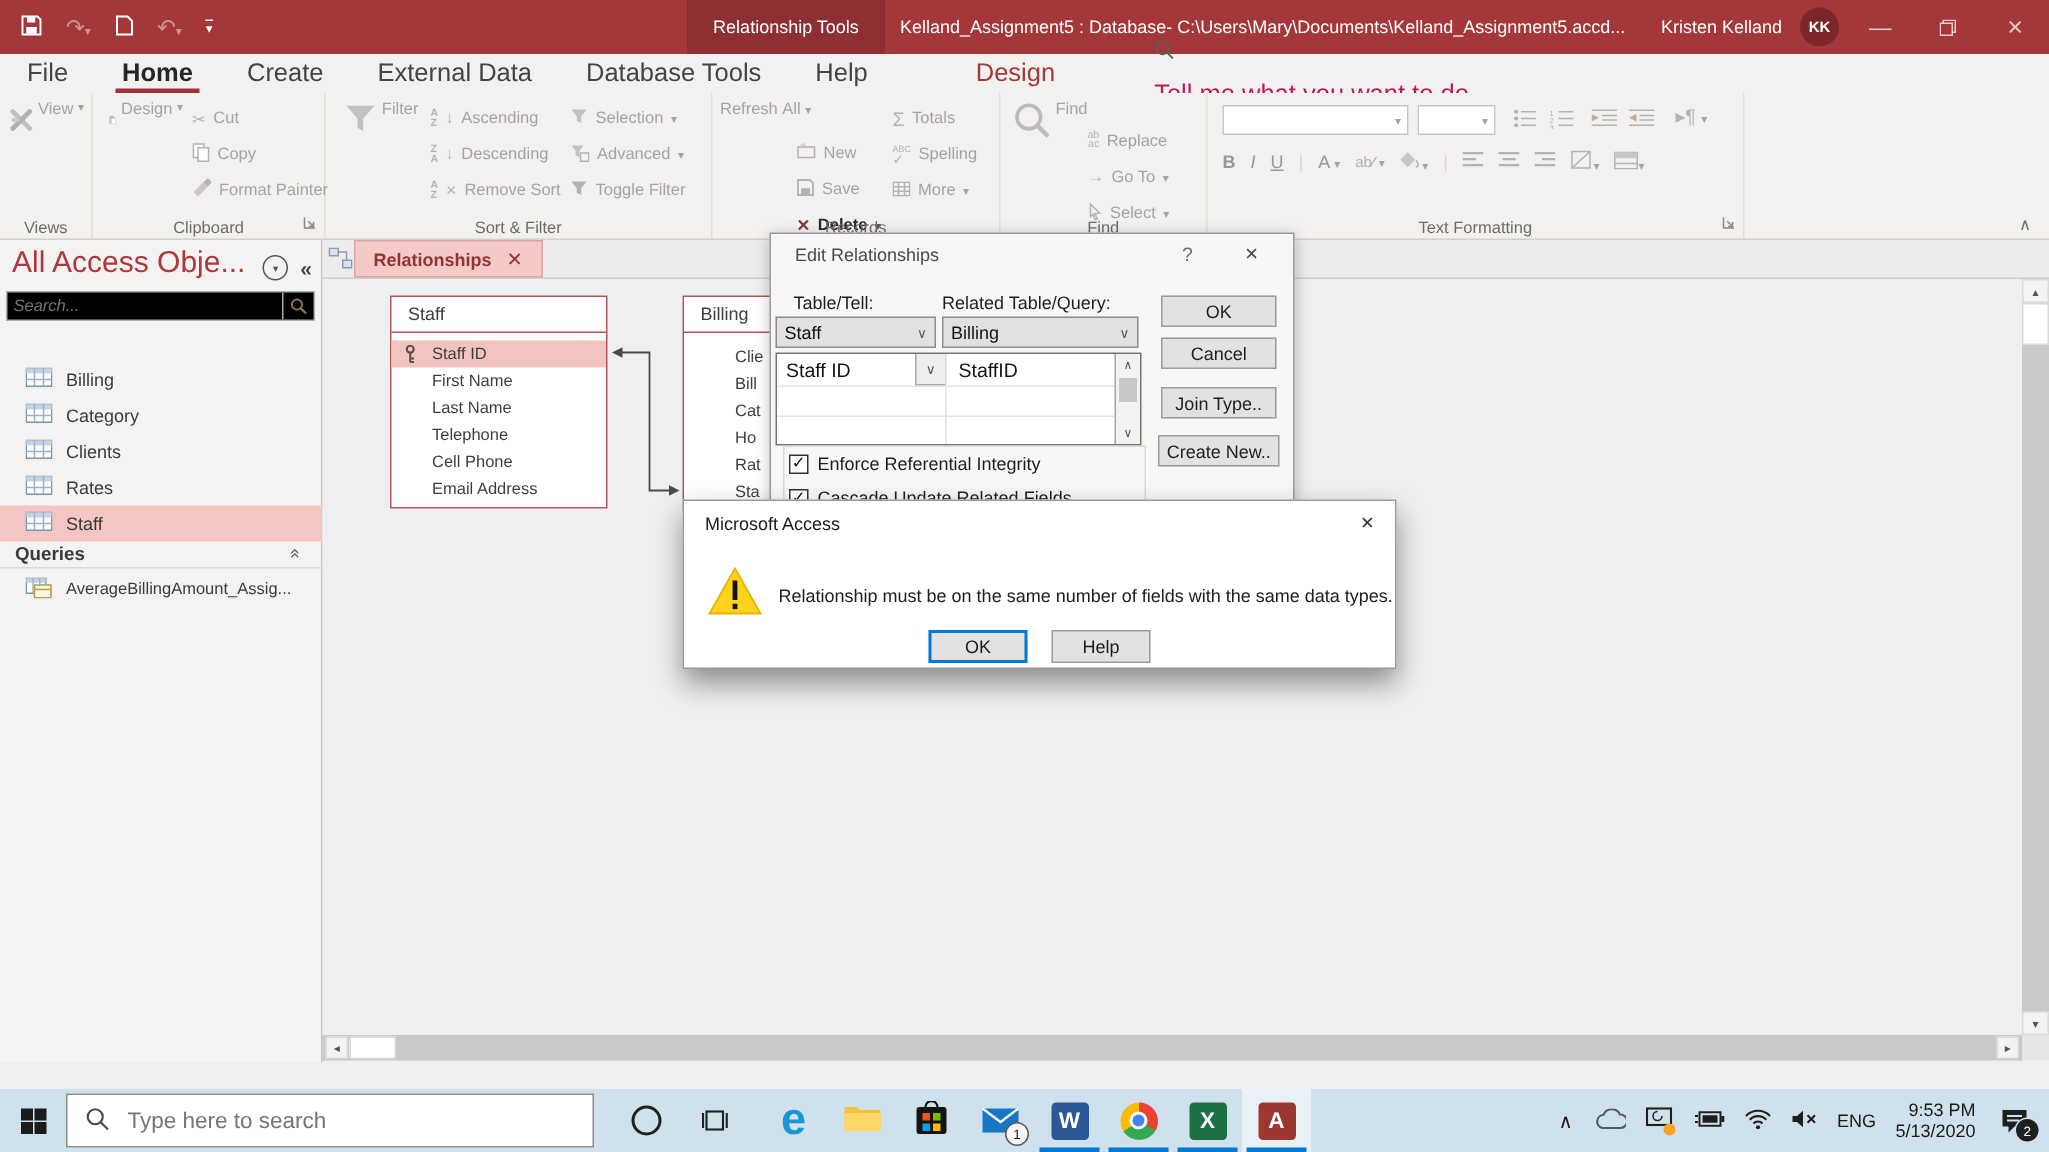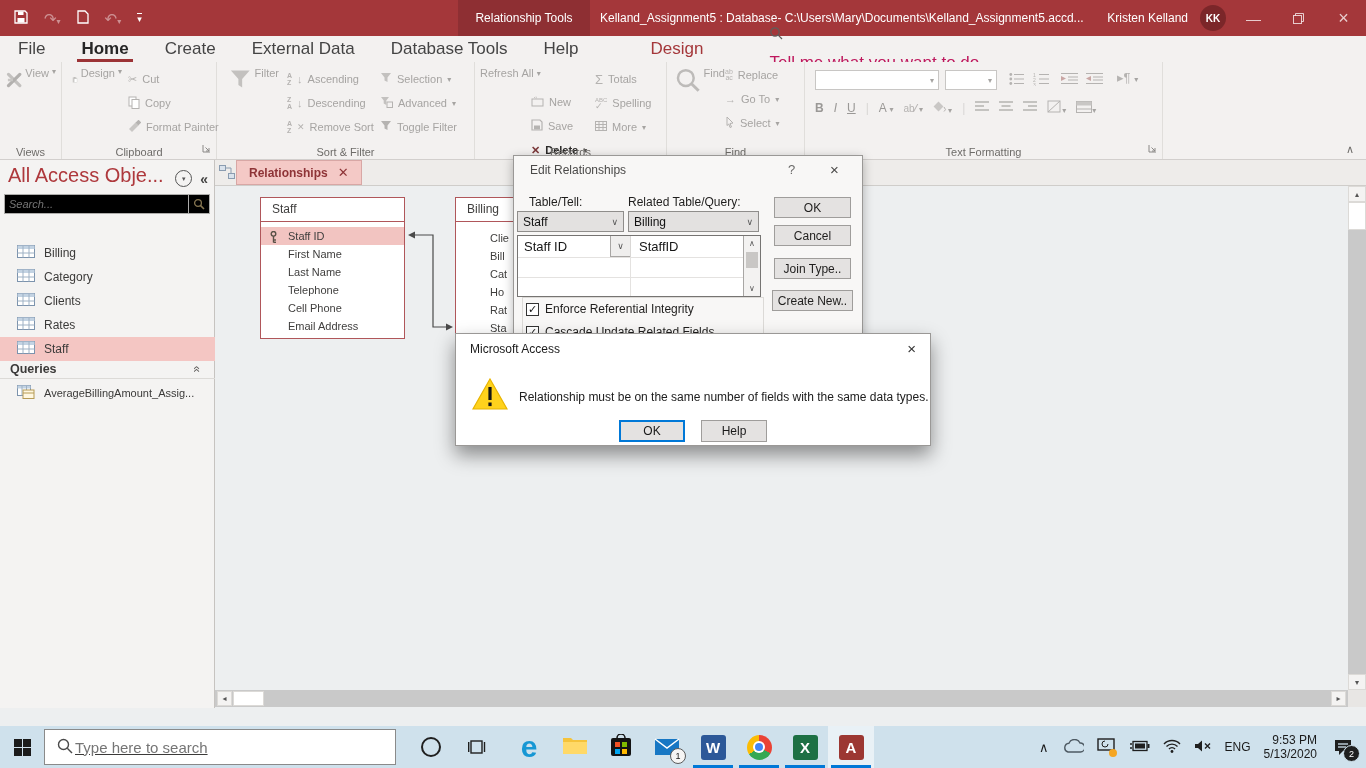--- a/index.html
+++ b/index.html
@@ -108,21 +108,21 @@
   .mbtn.hlp{left:245px;border:1px solid #9f9d9b;}
   
   .statusbar{position:absolute;left:0;top:708px;width:1366px;height:18px;background:#f1efed;border-top:1px solid #d5d2cf;box-sizing:border-box;font-size:12px;color:#454442;}
   .statusbar .lefttxt{position:absolute;left:14px;top:2px;}
   .statusbar .righttxt{position:absolute;right:74px;top:2px;}
   
   .taskbar{position:absolute;left:0;top:726px;width:1366px;height:42px;background:#cfe1ec;display:flex;align-items:center;}
   .tstart{width:44px;height:42px;display:flex;align-items:center;justify-content:center;}
   .winlogo{display:grid;grid-template-columns:8px 8px;grid-template-rows:8px 8px;gap:1px;}
   .winlogo i{background:#1b1b1b;}
-  .tsearch{width:352px;height:36px;background:#fff;border:1px solid #8a8a8a;box-sizing:border-box;display:flex;align-items:center;padding-left:12px;text-decoration:underline;}
+  .tsearch{width:352px;height:36px;background:#fff;border:1px solid #8a8a8a;box-sizing:border-box;display:flex;align-items:center;gap:10px;padding-left:12px;}
   .tsearch input{border:0;outline:0;font-size:15px;color:#2b2b2b;font-family:"Liberation Sans",sans-serif;flex:1;background:transparent;}
   .tcell{width:46px;height:42px;display:flex;align-items:center;justify-content:center;position:relative;}
   .tcell .runbar{position:absolute;bottom:0;left:3px;right:3px;height:3px;background:#0078d7;}
   .tcell.activeapp{background:rgba(255,255,255,.55);}
   .appsq{width:25px;height:25px;border-radius:3px;display:flex;align-items:center;justify-content:center;color:#fff;font-weight:bold;font-size:15px;}
   .badge{position:absolute;border-radius:50%;background:#f6f5f4;border:1px solid #5a5a5a;color:#1a1a1a;
     display:flex;align-items:center;justify-content:center;}
   .tray{margin-left:auto;display:flex;align-items:center;gap:13px;padding-right:10px;color:#1a1a1a;}
   .clock{text-align:right;font-size:12px;line-height:14px;color:#1a1a1a;}
   .notif{position:relative;width:26px;height:26px;display:flex;align-items:center;justify-content:center;}
@@ -348,21 +348,21 @@
     </div>
 
     <div class="group" style="left:667px;width:138px;">
       <div class="bigbtn dis" style="left:8px;">
         <svg width="26" height="26" viewBox="0 0 26 26">
             <circle cx="11" cy="11" r="8" fill="none" stroke="#bdbbb9" stroke-width="2.5"></circle>
             <line x1="17" y1="17" x2="24" y2="24" stroke="#bdbbb9" stroke-width="3"></line>
           </svg>
         <span>Find</span>
       </div>
-      <div class="smallcol" style="left:58px;top:1px;text-align:right;">
+      <div class="smallcol" style="left:58px;top:20px;text-align:right;">
         <div class="sbtn dis">
             <span style="display:inline-flex;flex-direction:column;font-size:7px;line-height:6px;color:#b5b3b1;">
               <span>ab</span>
               <span>ac</span>
             </span>
             <span>Replace</span>
           </div>
         <div class="sbtn dis">
             <span style="color:#b5b3b1;">→</span>
             <span>Go To</span>

